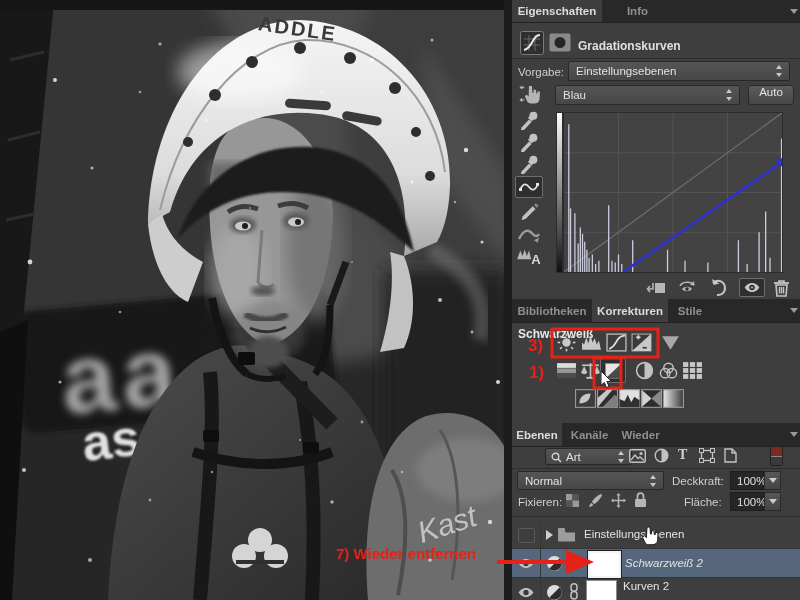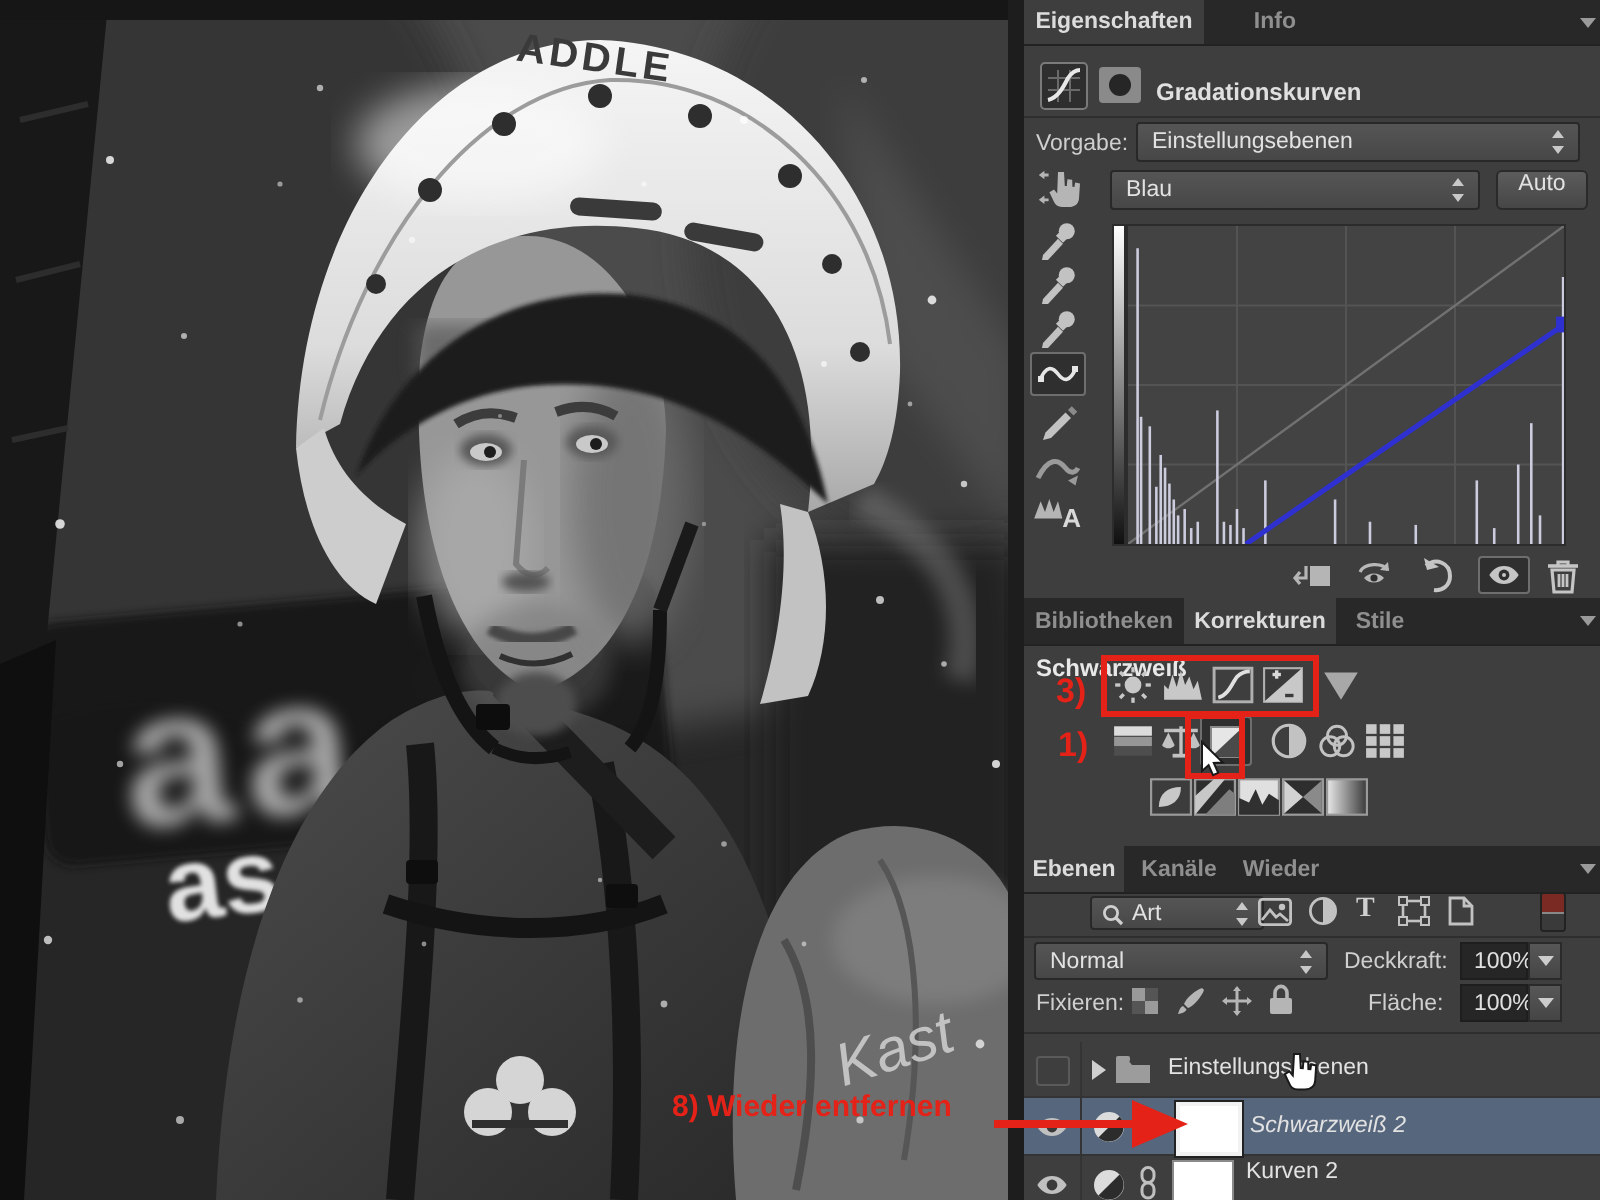--- a/index.html
+++ b/index.html
@@ -606,21 +606,21 @@
         <rect x="3" y="8.5" width="6" height="7.5" rx="3" fill="none" stroke="#c0c0c0" stroke-width="1.5"></rect>
       </svg>
       <div class="abs" style="left:74px;top:2px;width:29px;height:23px;background:#ffffff;border:1px solid #8a8a8a;"></div>
       <div class="layer-name" style="left:111px;top:2px;text-align:center;">Kurven 2</div>
     </div>
   </div>
 </div>
 
 <span class="redtext" style="left:528px;top:336px;font-size:17px;">3)</span>
 <span class="redtext" style="left:529px;top:363px;font-size:17px;">1)</span>
-<span class="redtext" style="left:336px;top:545px;">8) Wieder entfernen</span>
+<span class="redtext" style="left:336px;top:545px;">7) Wieder entfernen</span>
 
 <svg id="overlay" class="abs" style="left:0;top:0" width="800" height="600" viewBox="0 0 800 600">
   <rect x="552" y="329" width="106" height="28" fill="none" stroke="#e42218" stroke-width="3"></rect>
   <rect x="594" y="358" width="27" height="30" fill="none" stroke="#e42218" stroke-width="3"></rect>
   <g>
     <line x1="497" y1="562" x2="568" y2="562" stroke="#e42218" stroke-width="4"></line>
     <polygon points="566,550 594,562 566,574" fill="#e42218"></polygon>
   </g>
   <g transform="translate(601,371)">
     <path d="M0,0 L0,14.5 L3.3,11.6 L5.5,16.6 L8.1,15.4 L5.9,10.5 L10.4,10.3 Z" fill="#ffffff" stroke="#1a1a1a" stroke-width="1"></path>

